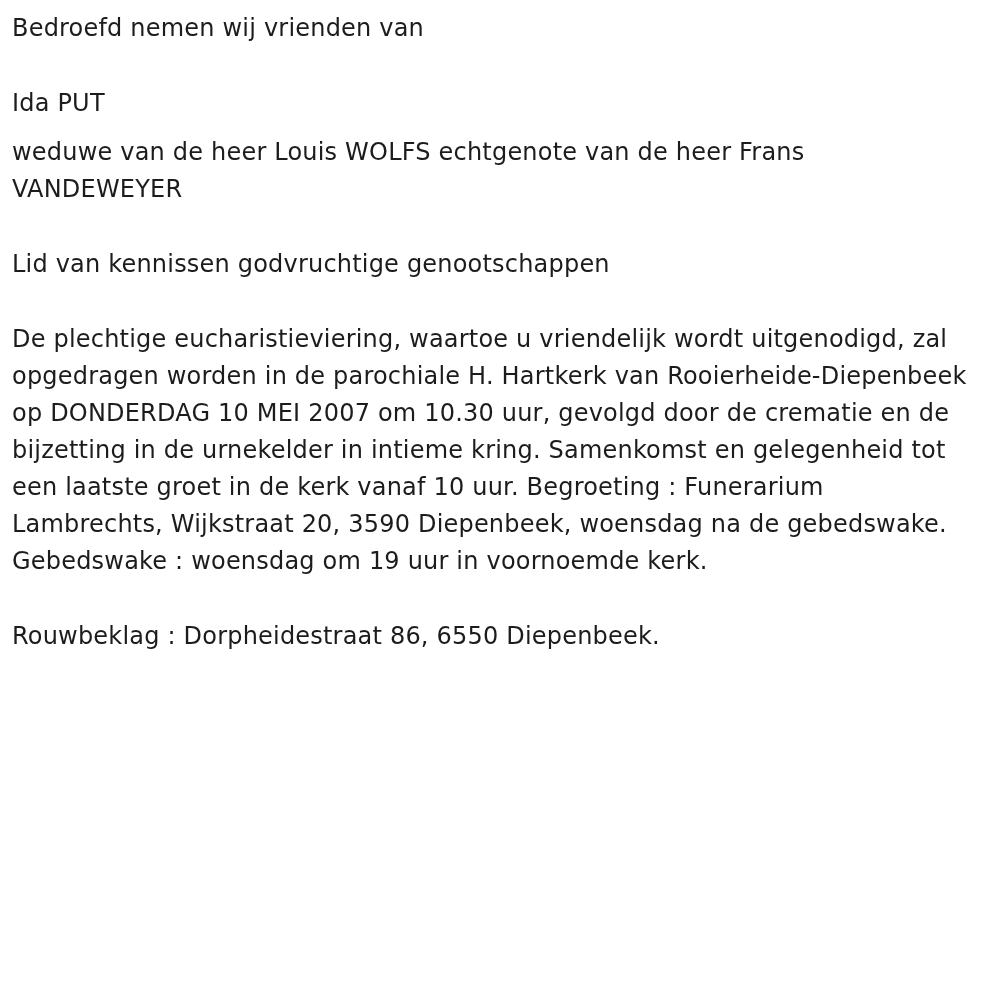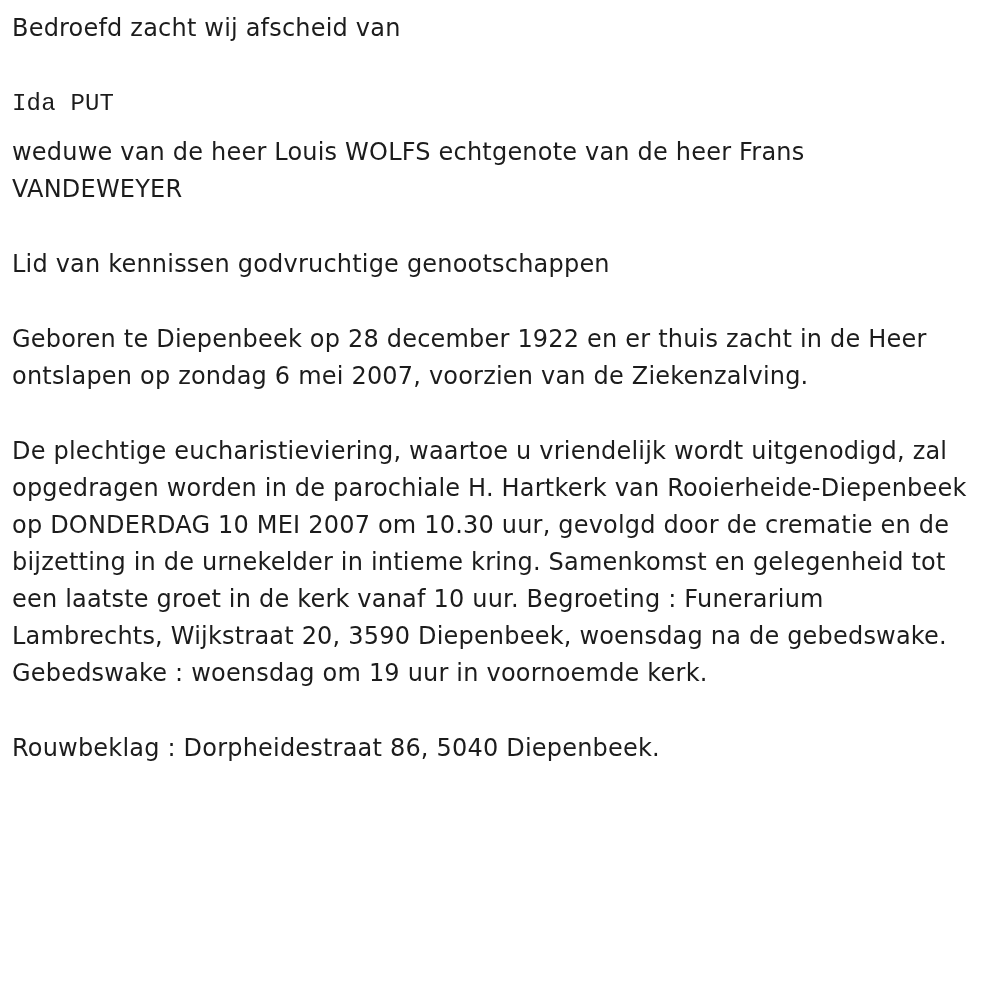--- a/index.html
+++ b/index.html
@@ -37,37 +37,35 @@
   .person-block p {
     margin: 0 0 12px 0;
   }
 
   .person-block p:last-child {
     margin-bottom: 2px;
   }
 
   .name {
     font-weight: 700;
-    font-family: Liberation Mono, monospace;
   }
 </style>
 </head>
 <body>
 
 <div class="page">
 
-  <p>Bedroefd zacht wij afscheid van</p>
+  <p>Bedroefd nemen wij vrienden van</p>
 
   <div class="person-block">
     <p class="name">Ida PUT</p>
     <p>weduwe van de heer Louis WOLFS echtgenote van de heer Frans VANDEWEYER</p>
   </div>
 
   <p>Lid van kennissen godvruchtige genootschappen</p>
 
-  <p>Geboren te Diepenbeek op 28 december 1922 en er thuis zacht in de Heer ontslapen op zondag 6 mei 2007, voorzien van de Ziekenzalving.</p>
 
   <p>De plechtige eucharistieviering, waartoe u vriendelijk wordt uitgenodigd, zal opgedragen worden in de parochiale H. Hartkerk van Rooierheide-Diepenbeek op DONDERDAG 10 MEI 2007 om 10.30 uur, gevolgd door de crematie en de bijzetting in de urnekelder in intieme kring. Samenkomst en gelegenheid tot een laatste groet in de kerk vanaf 10 uur. Begroeting : Funerarium Lambrechts, Wijkstraat 20, 3590 Diepenbeek, woensdag na de gebedswake. Gebedswake : woensdag om 19 uur in voornoemde kerk.</p>
 
-  <p>Rouwbeklag : Dorpheidestraat 86, 5040 Diepenbeek.</p>
+  <p>Rouwbeklag : Dorpheidestraat 86, 6550 Diepenbeek.</p>
 
 
 </div>
 
 </body></html>

